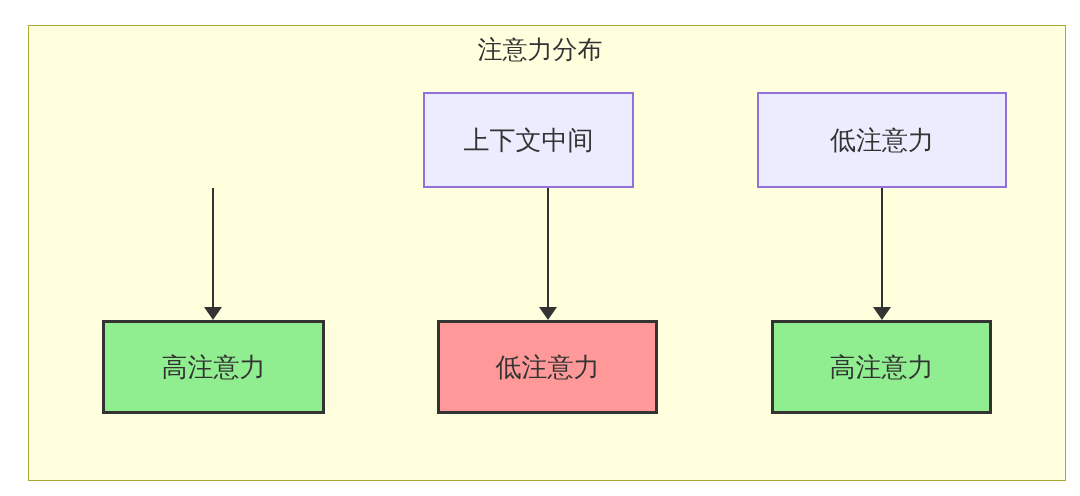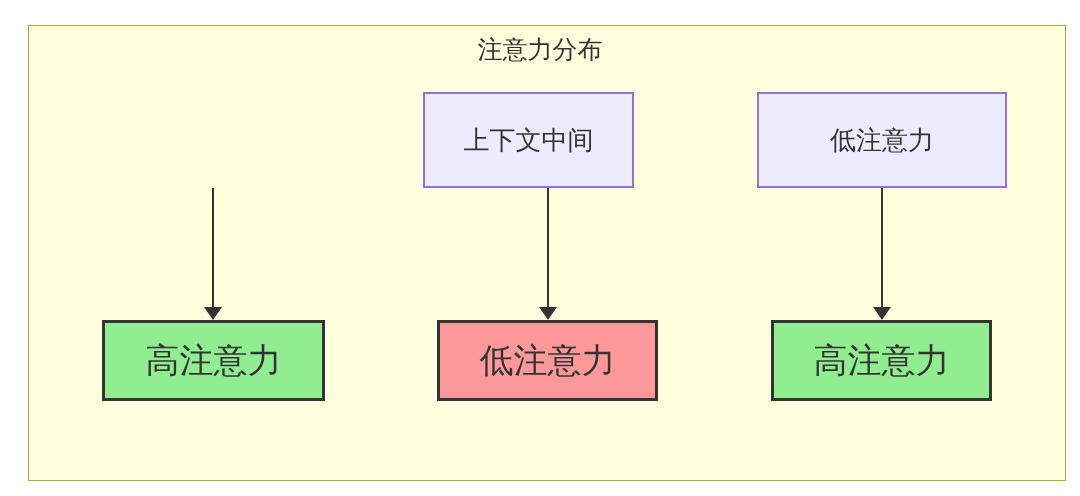--- a/index.html
+++ b/index.html
@@ -46,23 +46,23 @@
   }
   .ctx-node {
     top: 92px;
     height: 96px;
     background: #ececff;
     border: 2px solid #9370db;
     font-size: 26px;
   }
   .result-node {
     top: 320px;
-    height: 81px;
+    height: 94px;
     border: 3px solid #333333;
-    font-size: 34px;
+    font-size: 26px;
   }
   .result-high { background: #90ee90; }
   .result-low  { background: #ff9999; }
 
   .ctx-a { left: 90px;  width: 247px; }
   .ctx-b { left: 423px; width: 211px; }
   .ctx-c { left: 757px; width: 250px; }
 
   .res-a { left: 102px; width: 223px; }
   .res-b { left: 437px; width: 221px; }

